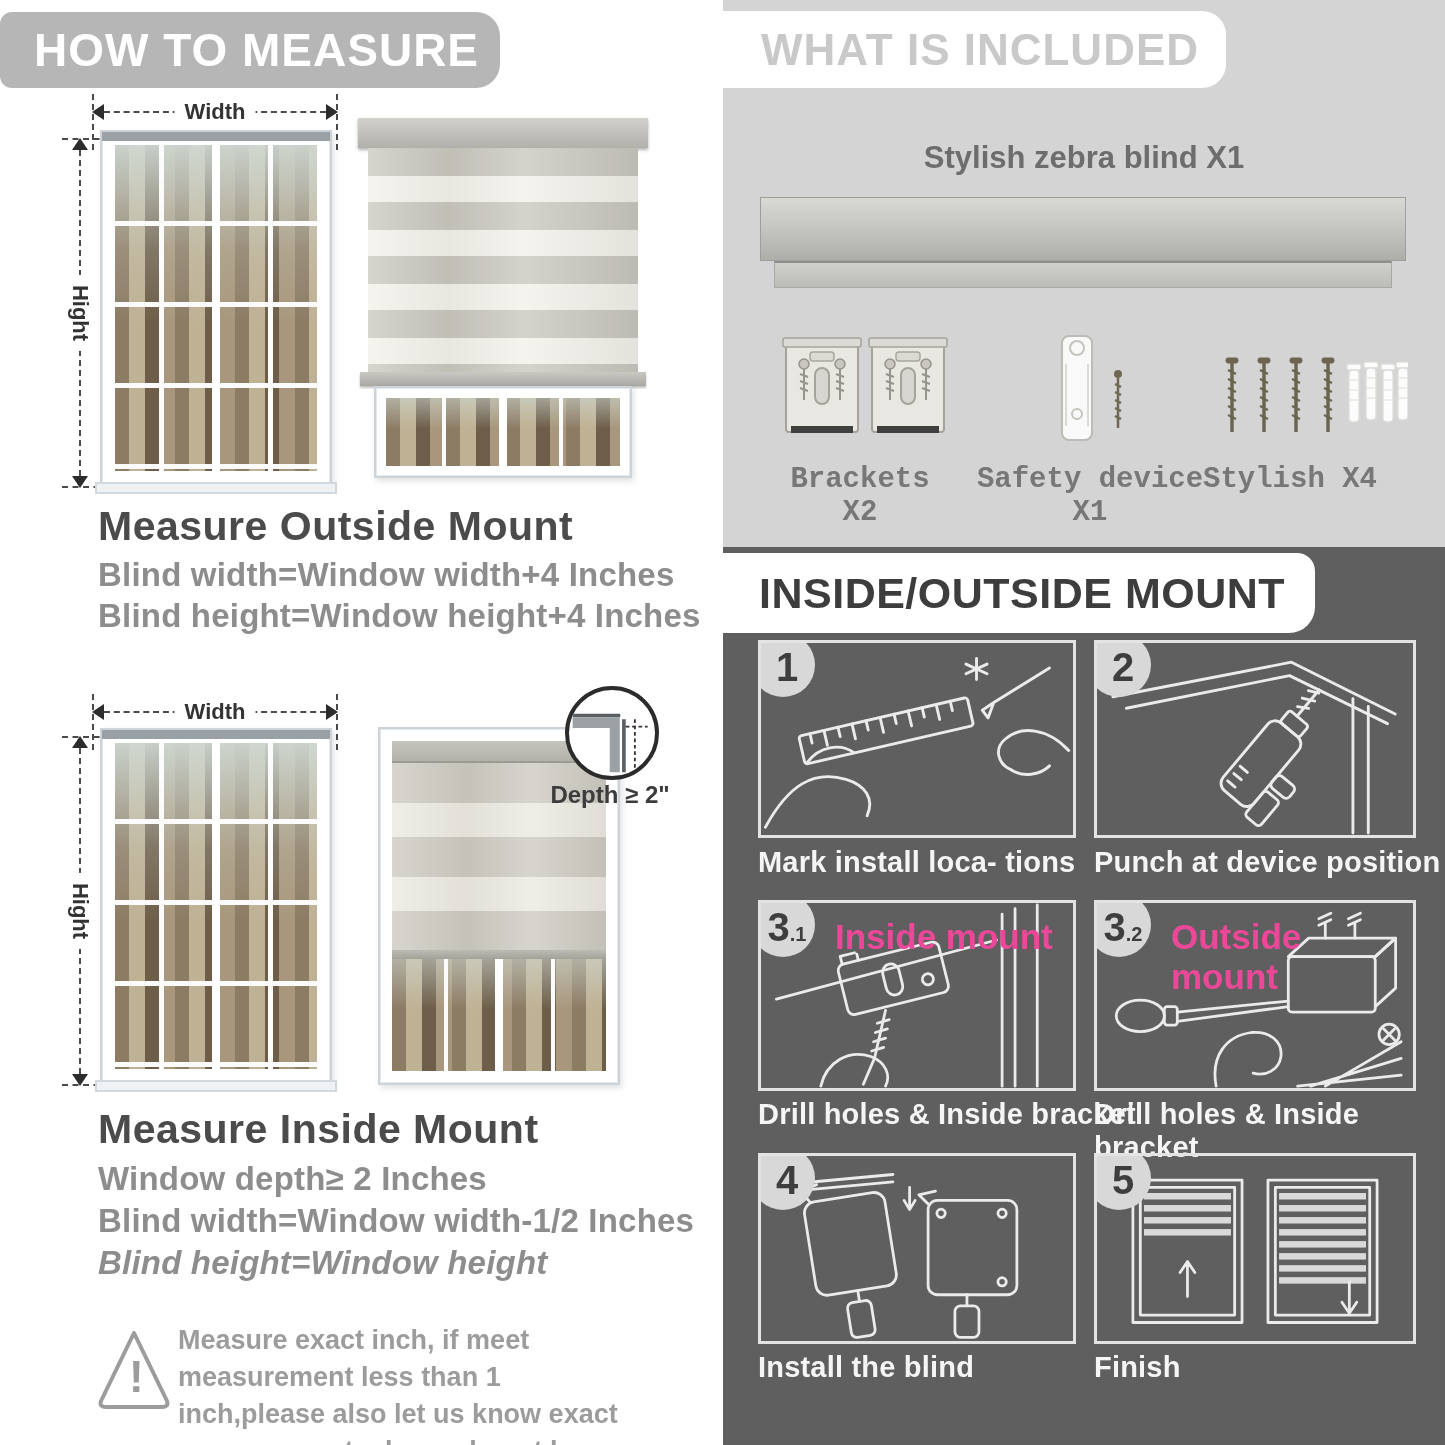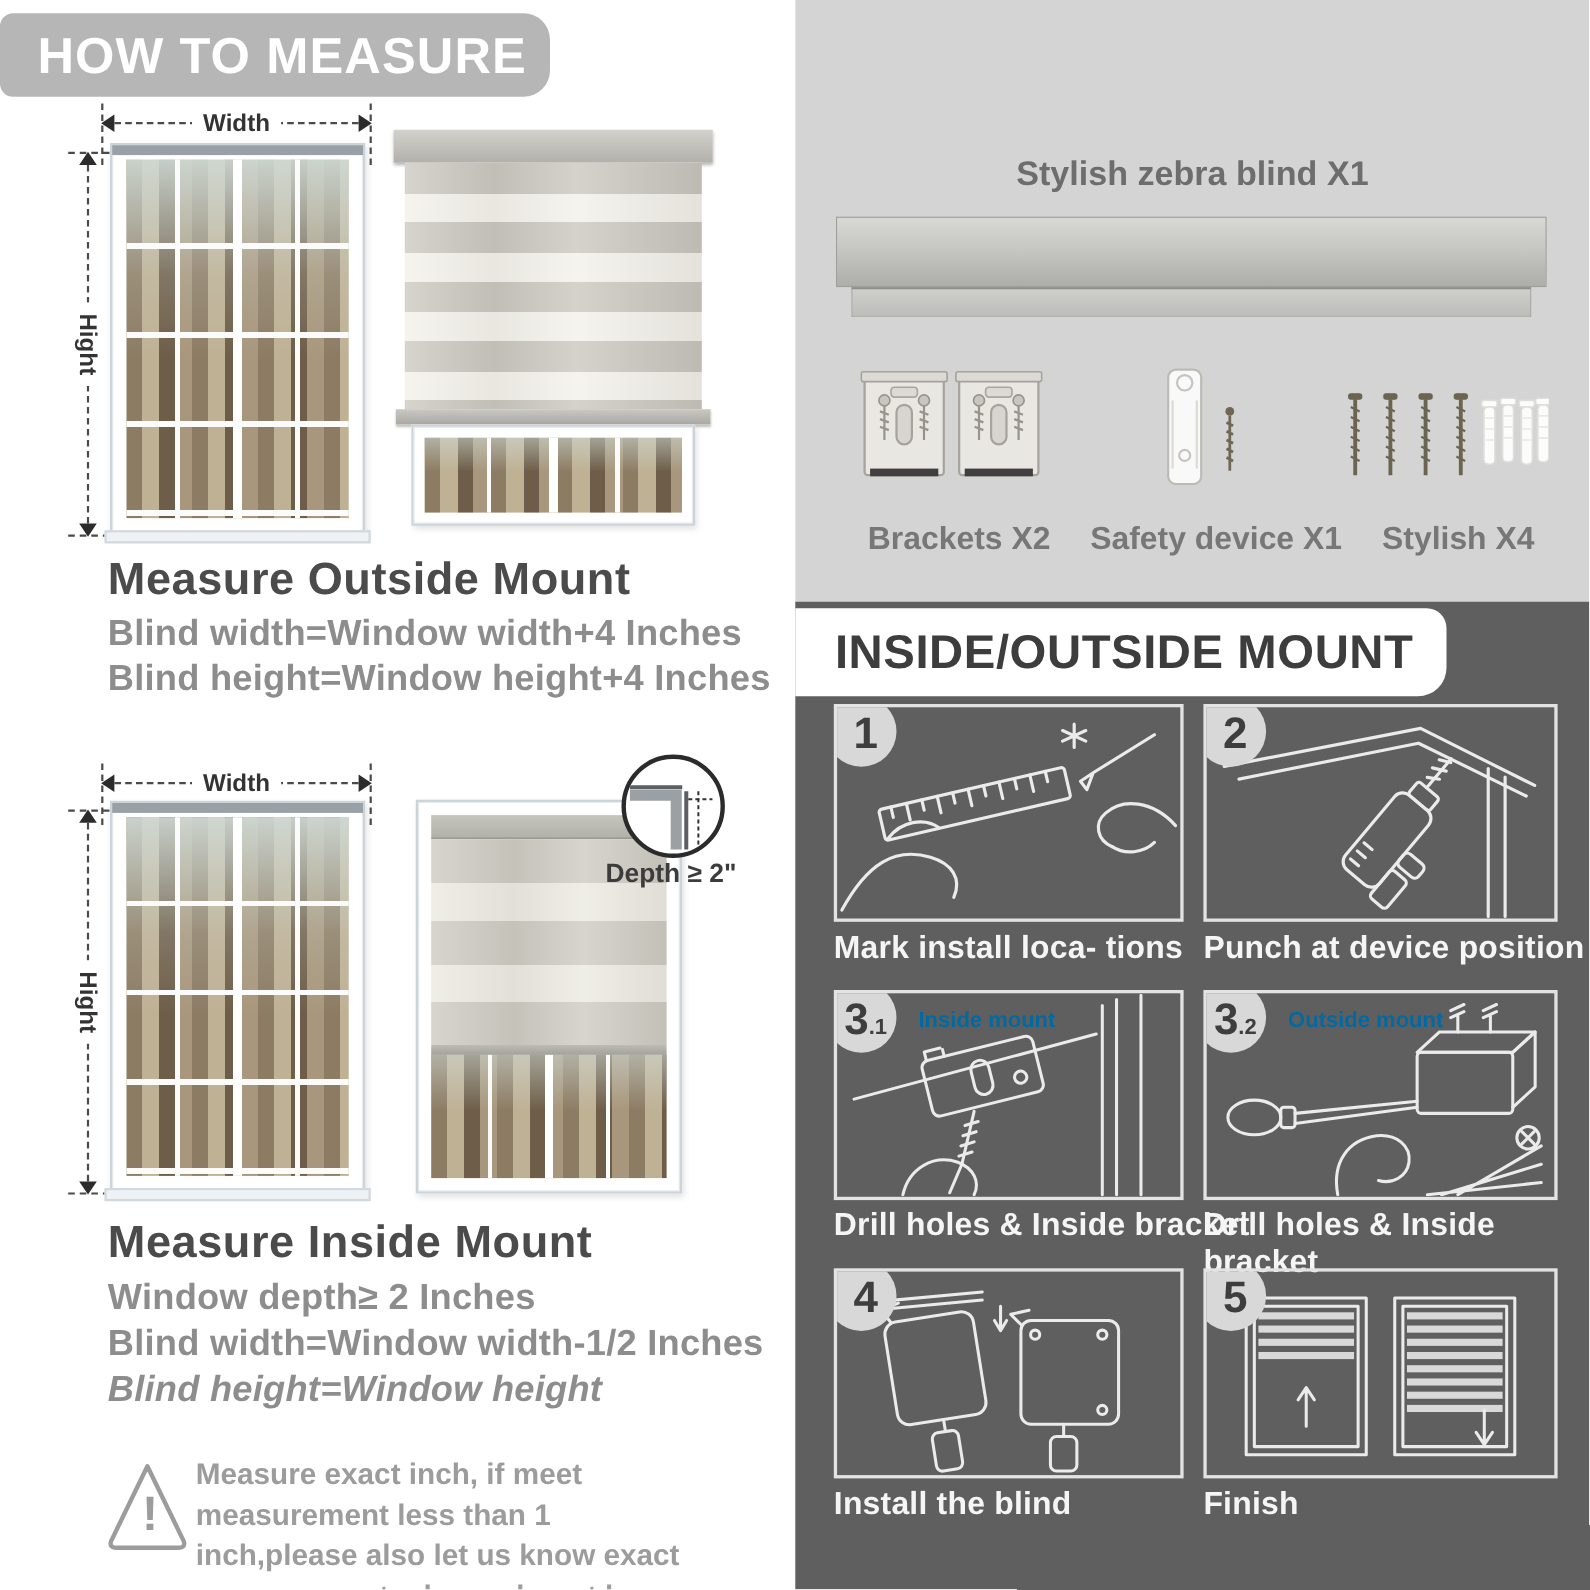--- a/index.html
+++ b/index.html
@@ -94,32 +94,32 @@
                 border-radius:0 24px 24px 0;color:#c9c9c9;font-size:44px;font-weight:bold;
                 line-height:77px;padding-left:38px;letter-spacing:1px;}
   .product-lbl{position:absolute;left:723px;top:140px;width:722px;text-align:center;
                font-size:31px;font-weight:bold;color:#6d6d6d;}
   .headrail{position:absolute;left:760px;top:197px;width:646px;height:64px;
             background:linear-gradient(180deg,#d8d8d5 0%,#c4c4c0 50%,#adada9 100%);
             border:1px solid #9e9e9a;}
   .headrail-lip{position:absolute;left:774px;top:261px;width:618px;height:27px;
             background:linear-gradient(180deg,#cfcfcb,#bcbcb8);
             border:1px solid #a8a8a4;border-top:2px solid #8f8f8b;}
-  .item-lbl{position:absolute;top:474px;font-size:29px;font-weight:bold;color:#777777;text-align:right;}
+  .item-lbl{position:absolute;top:463px;font-size:29px;font-weight:bold;color:#777777;text-align:center;font-family:Liberation Mono, monospace;}
 
   .panel-dark{position:absolute;left:723px;top:547px;width:722px;height:898px;background:#5f5f5f;}
   .hdr-mount{position:absolute;left:723px;top:553px;width:592px;height:80px;background:#ffffff;
              border-radius:0 18px 26px 0;color:#3d3d3d;font-size:43px;font-weight:bold;
              line-height:80px;padding-left:36px;letter-spacing:.5px;}
   .step-panel{position:absolute;border:3px solid #e3e3e3;overflow:hidden;}
   .badge{position:absolute;left:-10px;top:-10px;width:64px;height:64px;border-radius:50%;
          background:#d8d8d8;display:flex;align-items:center;justify-content:center;}
   .badge .num{font-size:40px;font-weight:bold;color:#3e3e3e;padding-left:8px;padding-top:4px;}
   .badge .sub{font-size:20px;font-weight:bold;color:#3e3e3e;margin-top:18px;}
-  .step-title{position:absolute;left:74px;top:14px;font-size:20px;font-weight:bold;color:#0369a1;}
+  .step-title{position:absolute;left:74px;top:14px;font-size:35px;font-weight:bold;color:#ec4899;}
   .step-caption{position:absolute;font-size:29px;font-weight:bold;color:#f5f5f5;letter-spacing:.2px;}
   .art{position:absolute;left:0;top:0;width:100%;height:100%;}
   .ln{stroke:#ebebeb;stroke-width:3;fill:none;stroke-linecap:round;stroke-linejoin:round;}
 </style>
 </head>
 <body>
 
 <div id="canvas" data-name="infographic-page">
 
   <div class="hdr-left" data-name="how-to-measure-header">HOW TO MEASURE</div>
@@ -200,20 +200,21 @@
   <div class="sec-line" style="left:98px;top:1202px;" data-name="inside-formula-width">Blind width=Window width-1/2 Inches</div>
   <div class="sec-line" style="left:98px;top:1244px;font-style:italic;" data-name="inside-formula-height">Blind height=Window height</div>
 
   <svg class="warn-tri" style="left:96px;top:1326px;" width="76" height="86" viewBox="0 0 76 86" data-name="warning-triangle-icon">
     <path d="M38,7 L71,75 Q73,81 66,81 L10,81 Q3,81 5,75 Z" fill="none" stroke="#9c9c9c" stroke-width="4" stroke-linejoin="round"></path>
   </svg>
   <div class="warn-mark" style="left:129px;top:1352px;" data-name="warning-exclamation">!</div>
   <div class="warn-text" style="left:178px;top:1322px;width:462px;" data-name="warning-text">Measure exact inch, if meet measurement less than 1 inch,please also let us know exact measurement, please do not leave it</div>
 
   <div class="panel-light" data-name="included-panel"></div>
+  <div class="hdr-included" data-name="what-is-included-header">WHAT IS INCLUDED</div>
   <div class="product-lbl" data-name="product-label">Stylish zebra blind X1</div>
   <div class="headrail" data-name="headrail-image"></div>
   <div class="headrail-lip" data-name="headrail-lip"></div>
 
   <svg style="position:absolute;left:782px;top:334px;" width="166" height="112" viewBox="0 0 166 112" data-name="brackets-icon">
     <g>
       <rect x="4" y="10" width="72" height="88" rx="3" fill="#e9e7e2" stroke="#a6a29c" stroke-width="2"></rect>
       <rect x="1" y="4" width="78" height="9" rx="2" fill="#dcdad4" stroke="#a6a29c" stroke-width="1.5"></rect>
       <rect x="28" y="18" width="24" height="9" rx="3" fill="#dcdad4" stroke="#aaa69f" stroke-width="1.5"></rect>
       <rect x="33" y="34" width="14" height="36" rx="7" fill="#d7d5cf" stroke="#a6a29c" stroke-width="2"></rect>

